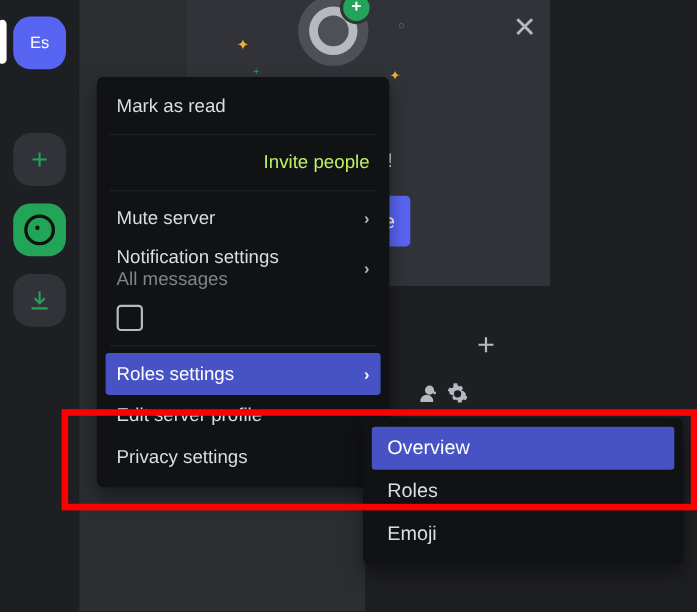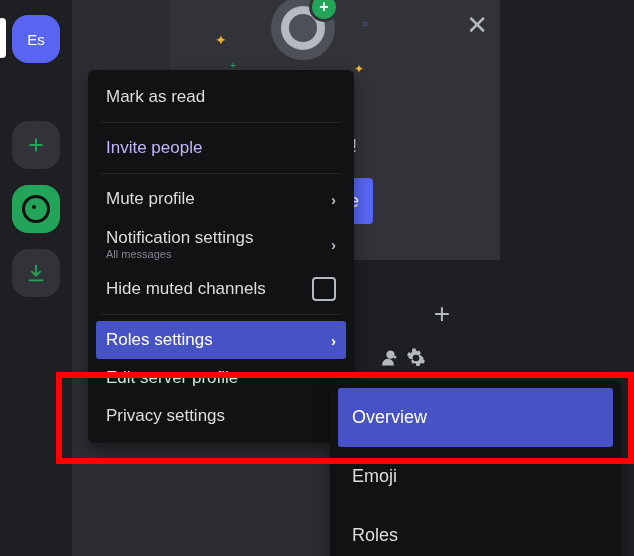--- a/index.html
+++ b/index.html
@@ -37,31 +37,31 @@
 
   
   .cathdr{position:absolute;left:300px;top:340px;width:200px;display:flex;align-items:center;color:#b5bac1;}
   .cathdr .t{font-size:17px;letter-spacing:.3px;}
   .cathdr .plus{position:absolute;right:50px;top:-42px;font-size:28px;font-weight:300;color:#b5bac1;}
 
   
   .menu{position:absolute;left:88px;top:70px;width:250px;background:#111214;border-radius:6px;padding:8px;box-shadow:0 8px 16px rgba(0,0,0,.4);}
   .menu .mi{display:flex;align-items:center;justify-content:space-between;height:38px;border-radius:3px;padding:0 10px;font-size:17px;cursor:pointer;color:#dbdee1;}
   .menu .mi.sub{flex-direction:column;align-items:flex-start;justify-content:center;height:52px;text-align:right;}
-  .menu .mi.sub .s{font-size:11px;color:#80848e;margin-top:0;}
+  .menu .mi.sub .s{font-size:17px;color:#80848e;margin-top:0;}
   .menu .mi .sub-chevron{position:absolute;right:18px;}
   .menu .sep{height:1px;background:rgba(255,255,255,.08);margin:6px 4px;}
-  .menu .mi.invite{color:#c4b5fd;}
+  .menu .mi.invite{color:#bef264;justify-content:flex-end;}
   .menu .mi.sel{background:#4752c4;color:#fff;}
   .menu .check{width:20px;height:20px;border:2px solid #b5bac1;border-radius:4px;}
   .chev{font-size:15px;color:#b5bac1;font-weight:700;}
 
   
   .submenu{position:absolute;left:330px;top:380px;width:275px;background:#111214;border-radius:6px;padding:8px;box-shadow:0 8px 16px rgba(0,0,0,.4);}
-  .submenu .mi{height:59px;border-radius:3px;padding:0 14px;font-size:18px;display:flex;align-items:center;color:#dbdee1;cursor:pointer;}
+  .submenu .mi{height:39px;border-radius:3px;padding:0 14px;font-size:18px;display:flex;align-items:center;color:#dbdee1;cursor:pointer;}
   .submenu .mi.sel{background:#4752c4;color:#fff;}
 
   
   .redbox{position:absolute;border:6px solid #ff0000;pointer-events:none;}
 
   
   .iconrow{position:absolute;left:378px;top:348px;display:flex;gap:8px;align-items:center;color:#b5bac1;}
   .iconrow svg{width:20px;height:20px;fill:#b5bac1;}
 </style>
 </head>
@@ -128,52 +128,51 @@
   <div class="menu">
     <div class="mi">
         <span>Mark as read</span>
       </div>
     <div class="sep"></div>
     <div class="mi invite">
         <span>Invite people</span>
       </div>
     <div class="sep"></div>
     <div class="mi">
-        <span>Mute profile</span>
+        <span>Mute server</span>
         <span class="chev">›</span>
       </div>
     <div class="mi sub">
       <span>Notification settings</span>
       <span class="s">All messages</span>
       <span class="chev sub-chevron">›</span>
     </div>
     <div class="mi">
-        <span>Hide muted channels</span>
         <span class="check"></span>
       </div>
     <div class="sep"></div>
     <div class="mi sel">
         <span>Roles settings</span>
         <span class="chev" style="color:#fff">›</span>
       </div>
     <div class="mi">
         <span>Edit server profile</span>
       </div>
     <div class="mi">
         <span>Privacy settings</span>
       </div>
   </div>
 
   <div class="submenu">
     <div class="mi sel">
         <span>Overview</span>
       </div>
     <div class="mi">
-        <span>Emoji</span>
+        <span>Roles</span>
       </div>
     <div class="mi">
-        <span>Roles</span>
+        <span>Emoji</span>
       </div>
   </div>
 
   <div class="redbox" style="left:56px;top:372px;width:566px;height:80px"></div>
 
 </div>
 
 </body></html>

